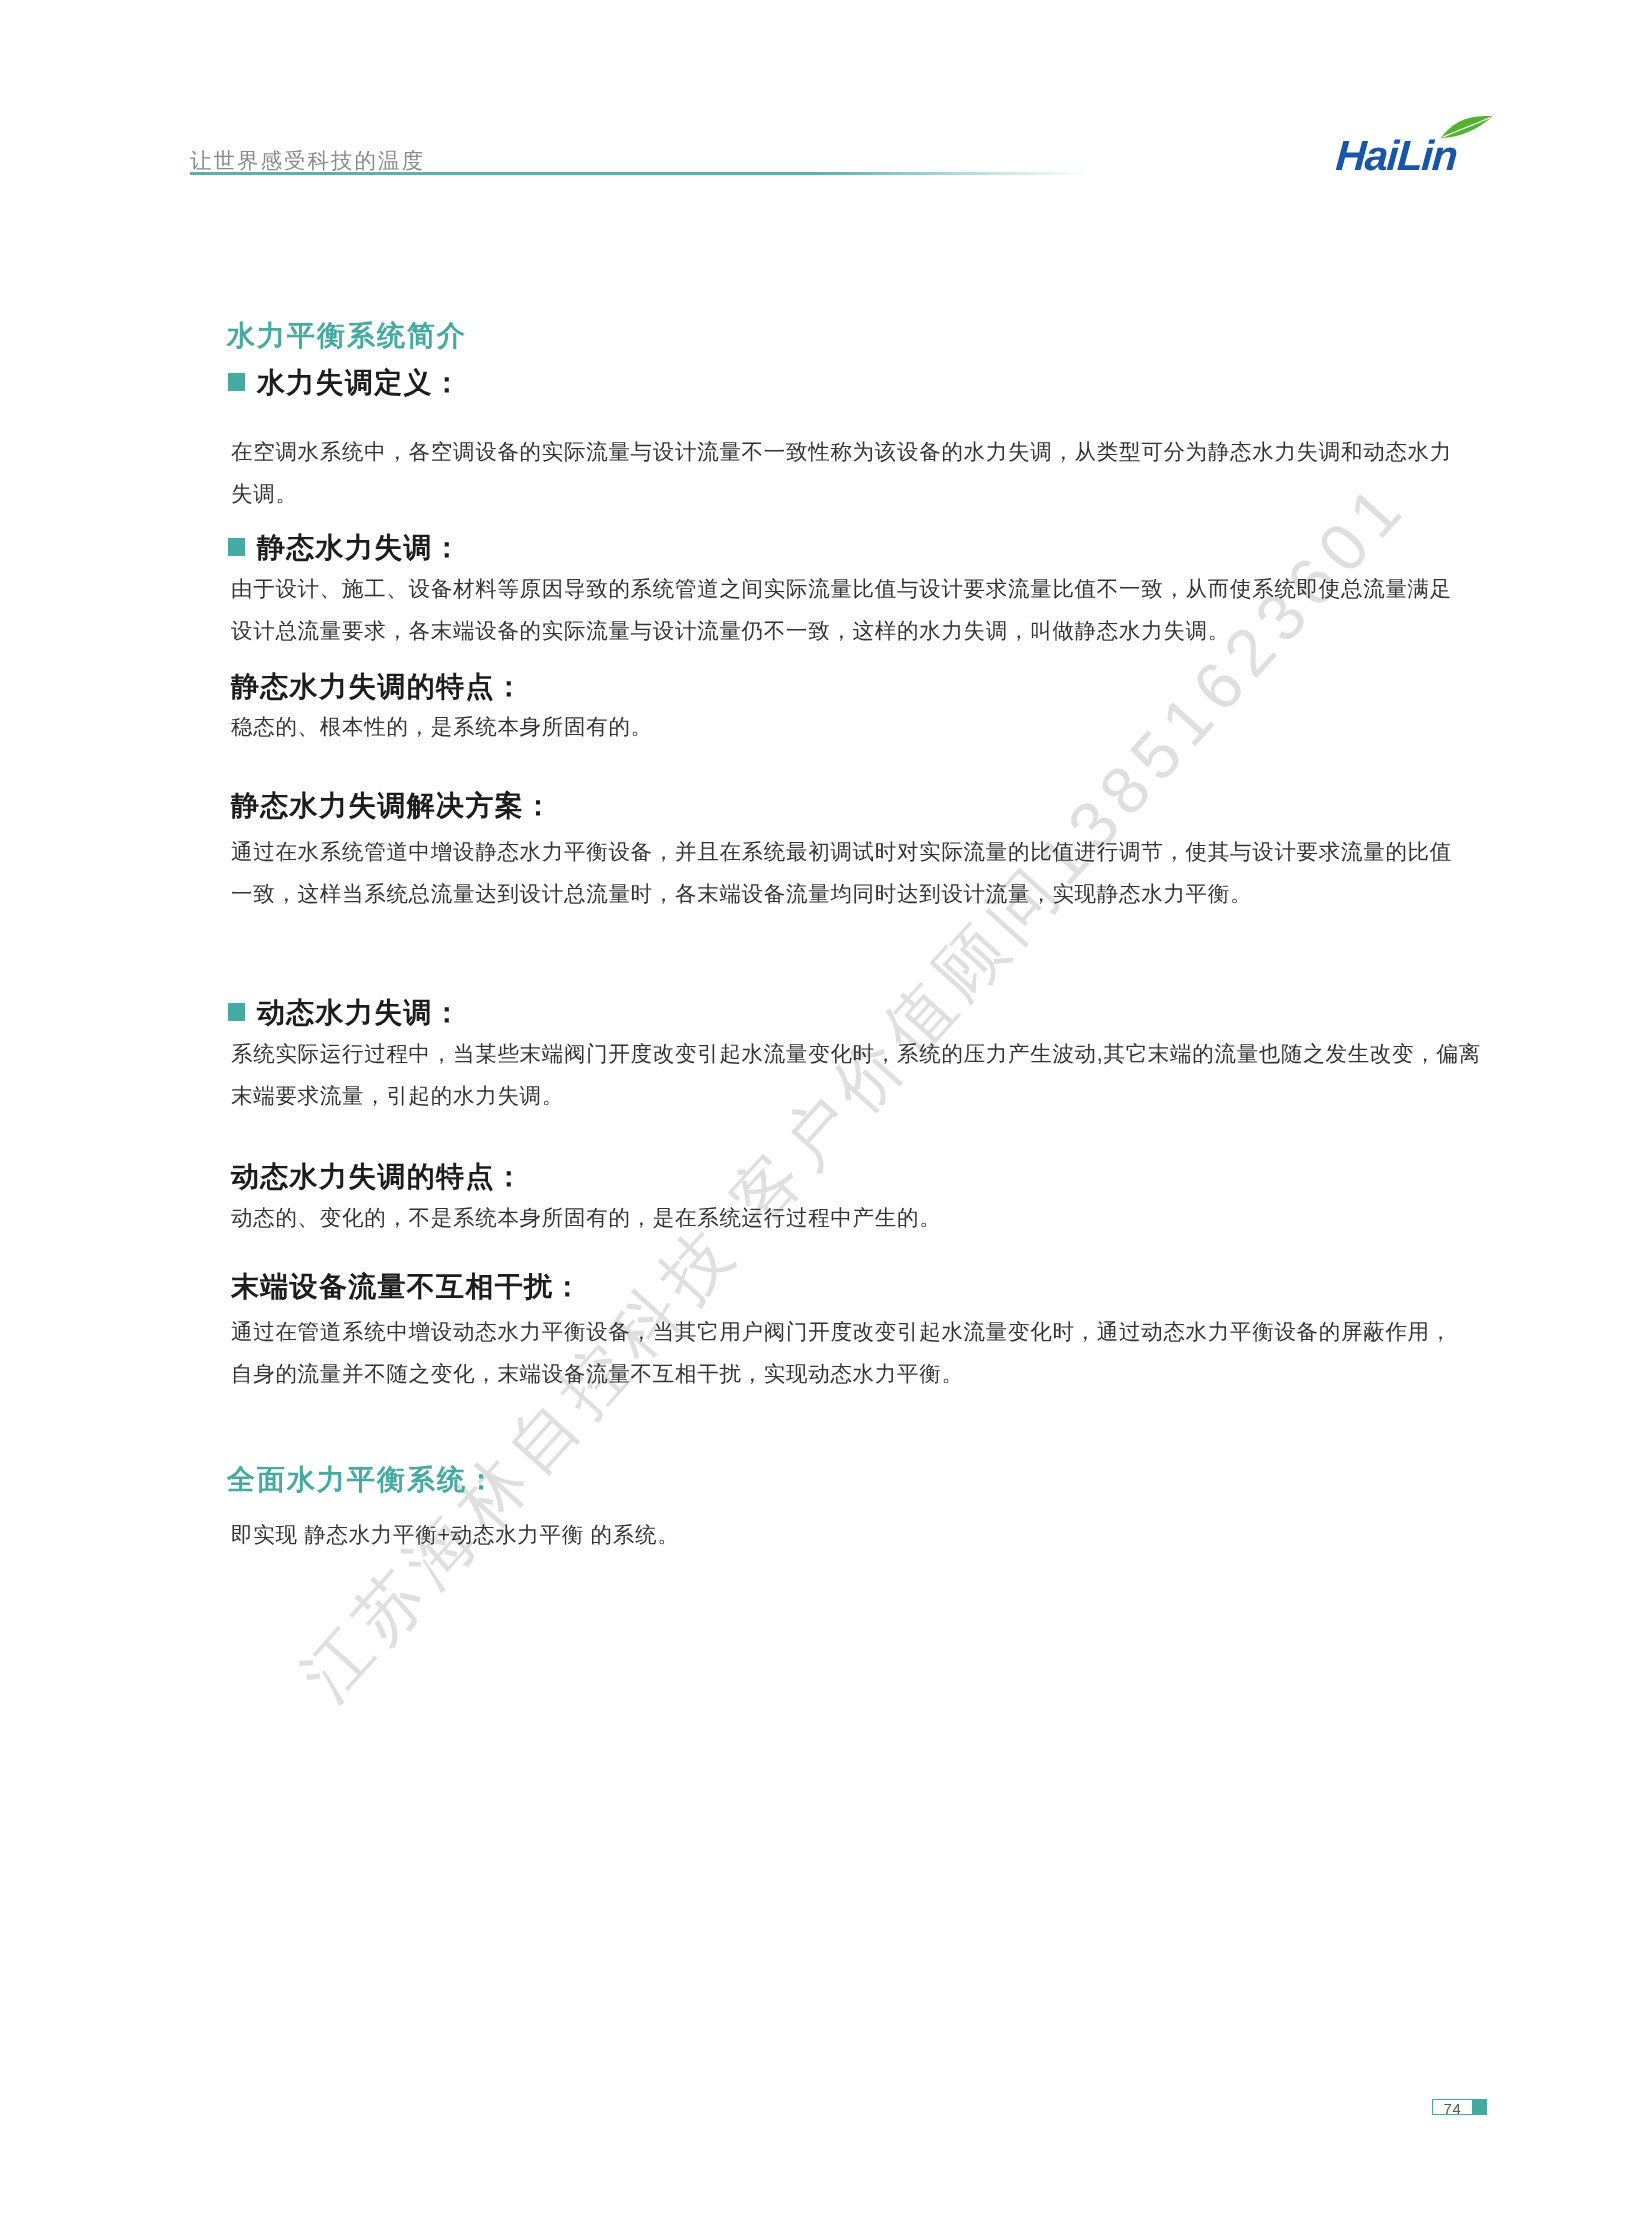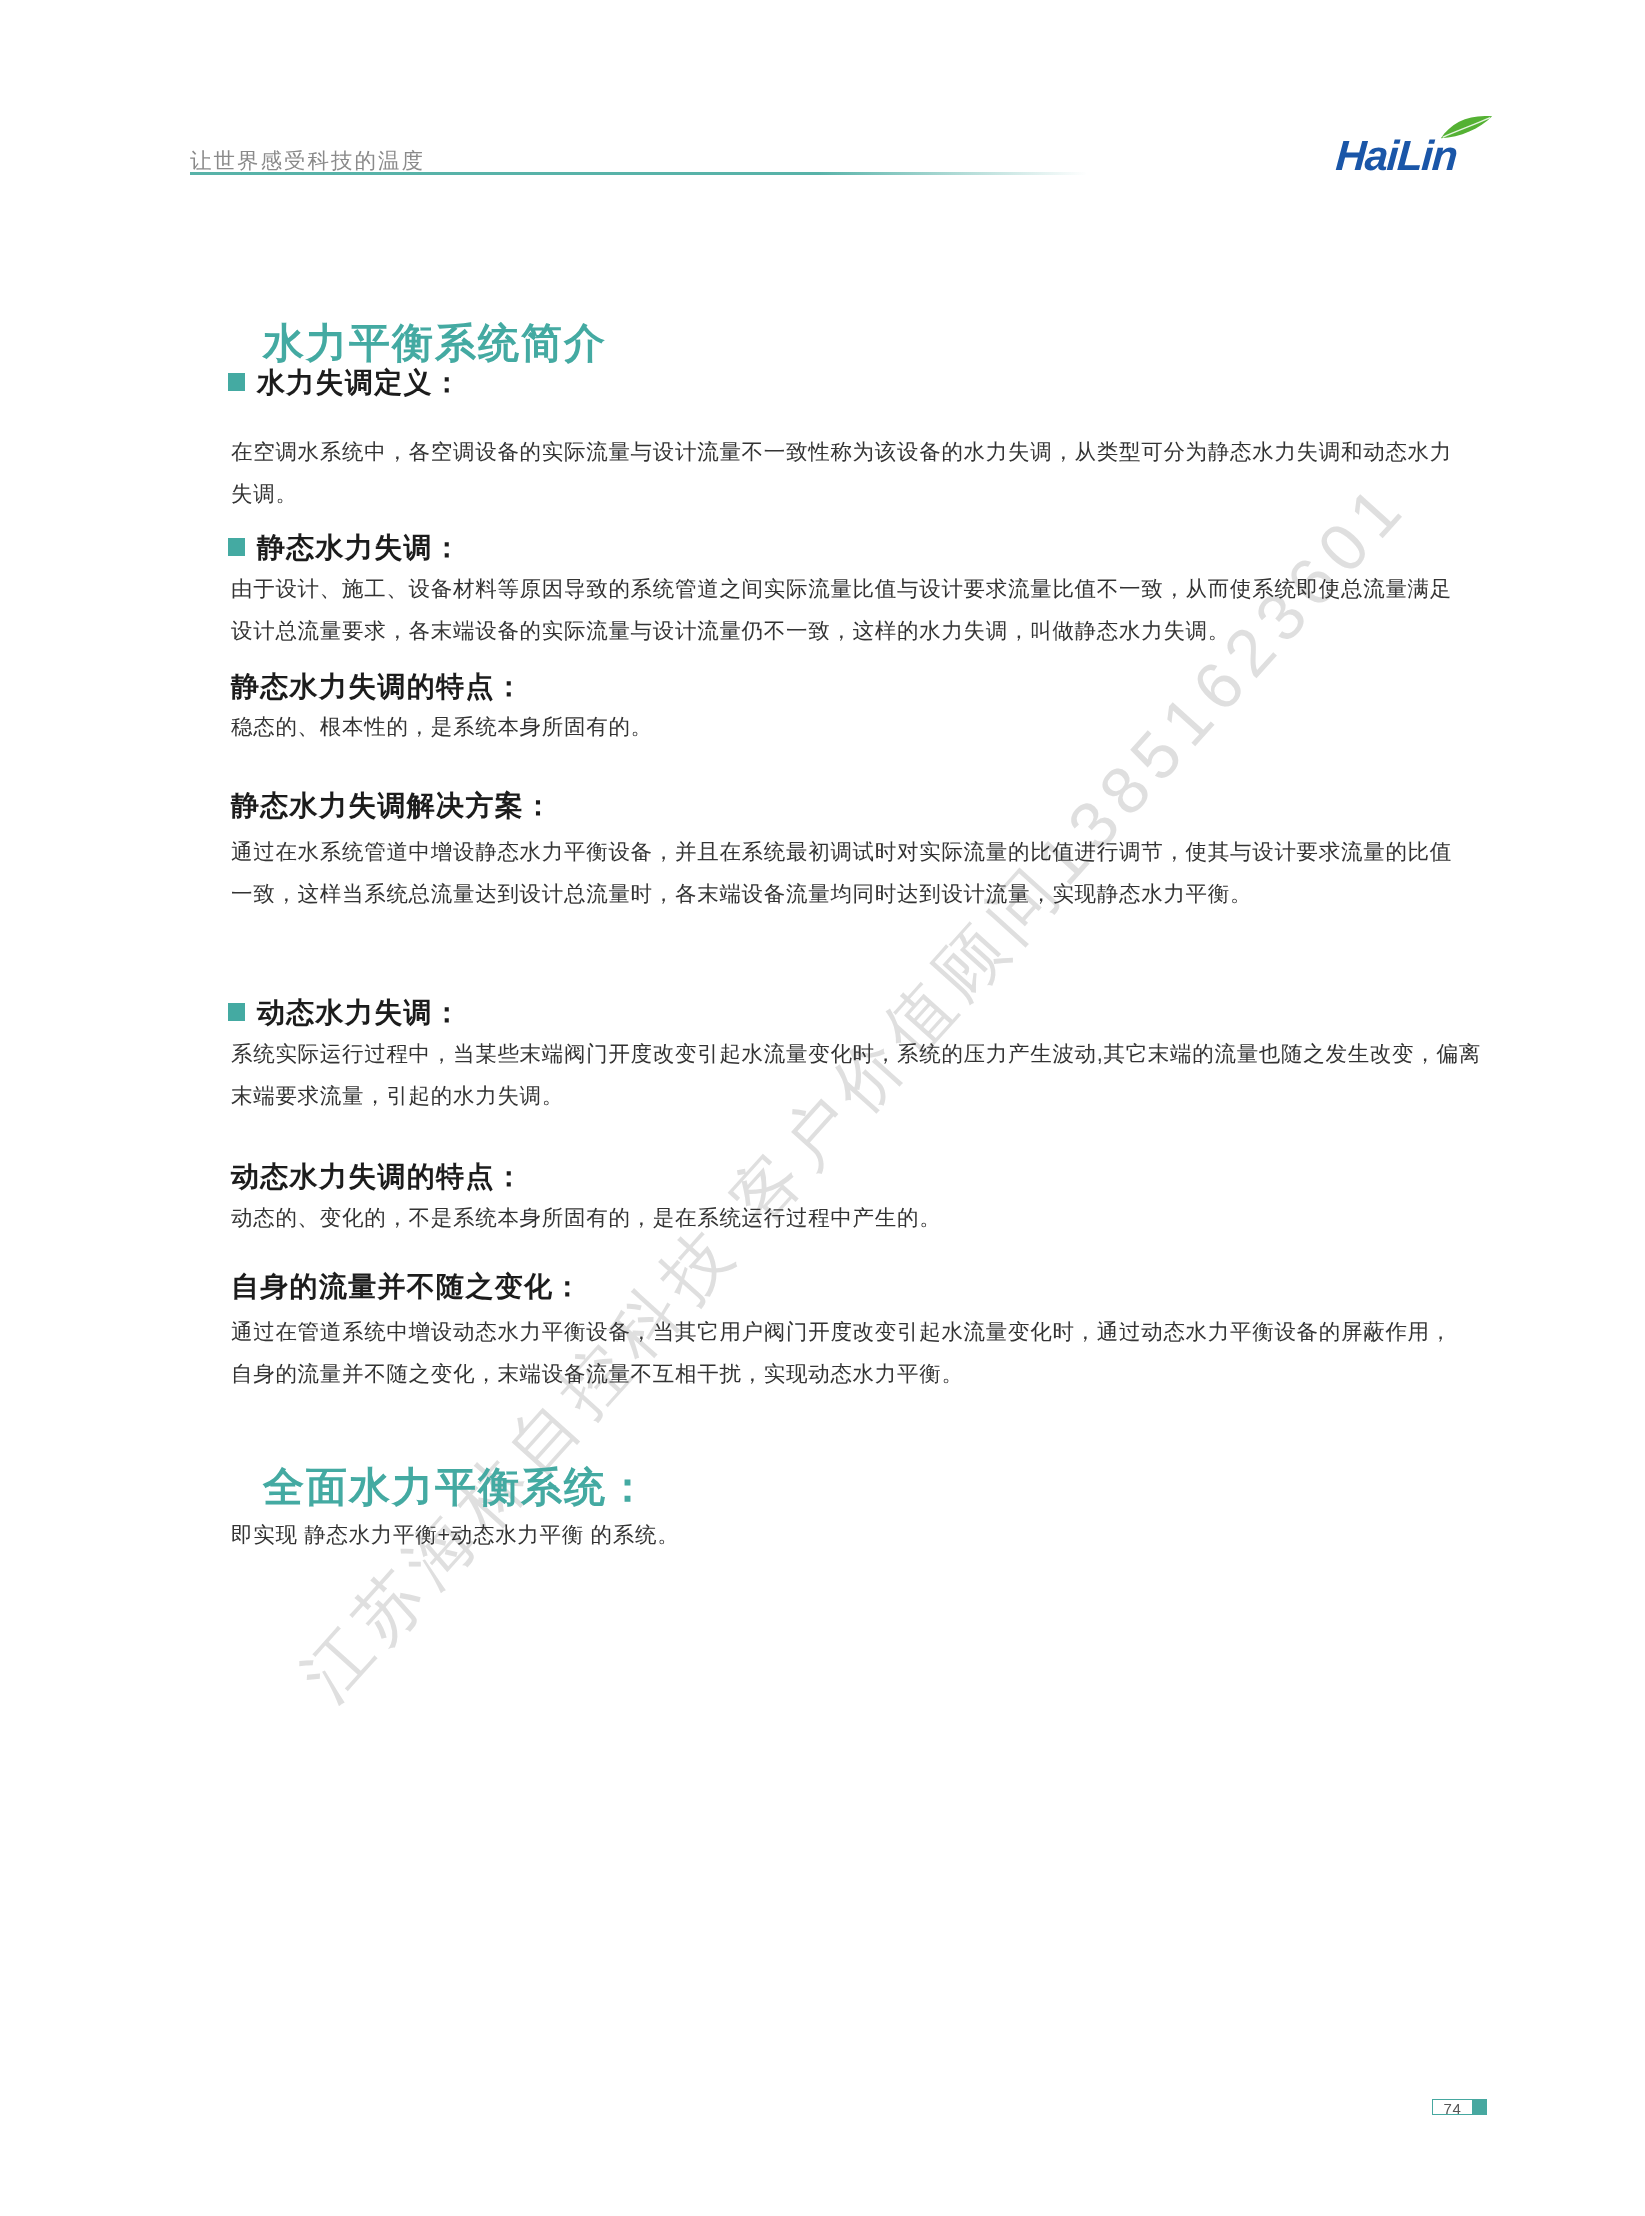--- a/index.html
+++ b/index.html
@@ -37,22 +37,22 @@
     position:absolute;left:0;bottom:0;
     font-size:42px;font-weight:800;font-style:italic;
     letter-spacing:-1.3px;color:var(--logo-blue,#1a56a8);
     transform:skewX(-4deg);
   }
 
   
   .content{position:absolute;left:0;top:0;width:100%;height:100%;z-index:1;}
   .teal-title{
     position:absolute;left:227px;
-    font-size:41px;font-weight:800;letter-spacing:2px;
-    color:var(--accent,#44aaa2);line-height:1.1;margin-left:36px;
+    font-size:28px;font-weight:800;letter-spacing:2px;
+    color:var(--accent,#44aaa2);line-height:1.1;
   }
   .sec-head{
     position:absolute;left:228px;display:flex;align-items:flex-start;
     font-size:28px;font-weight:800;letter-spacing:1.3px;
     color:var(--heading-text,#1c1c1c);line-height:1.1;
   }
   .sec-head .bullet{
     width:17px;height:17.5px;margin-top:5.4px;margin-right:12px;flex:none;
     background:var(--accent,#44aaa2);
   }
@@ -140,21 +140,21 @@
     </p>
 
     <div class="sec-head no-bullet" style="top:1162px;">
       <span>动态水力失调的特点：</span>
     </div>
     <p class="para" style="top:1197px;">
       <span class="line">动态的、变化的，不是系统本身所固有的，是在系统运行过程中产生的。</span>
     </p>
 
     <div class="sec-head no-bullet" style="top:1272px;">
-      <span>自身的流量并不随之变化：</span>
+      <span>末端设备流量不互相干扰：</span>
     </div>
     <p class="para" style="top:1311px;">
       <span class="line">通过在管道系统中增设动态水力平衡设备，当其它用户阀门开度改变引起水流量变化时，通过动态水力平衡设备的屏蔽作用，</span>
       <span class="line">自身的流量并不随之变化，末端设备流量不互相干扰，实现动态水力平衡。</span>
     </p>
 
     <h2 class="teal-title" style="top:1465px;">全面水力平衡系统：</h2>
     <p class="para" style="top:1514px;">
       <span class="line">即实现 静态水力平衡+动态水力平衡 的系统。</span>
     </p>

